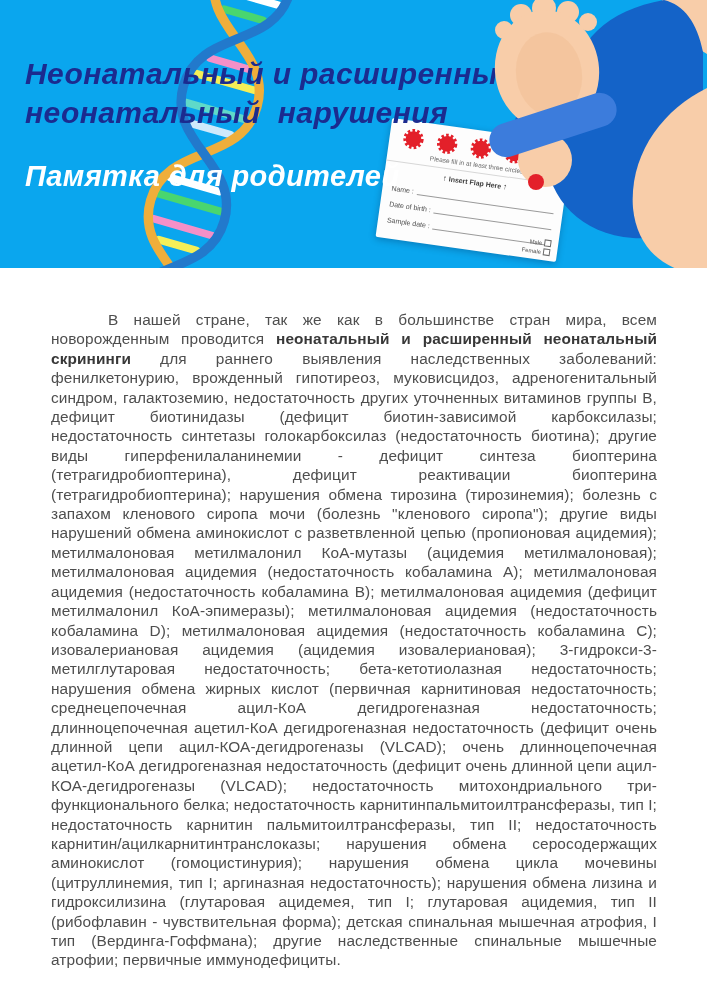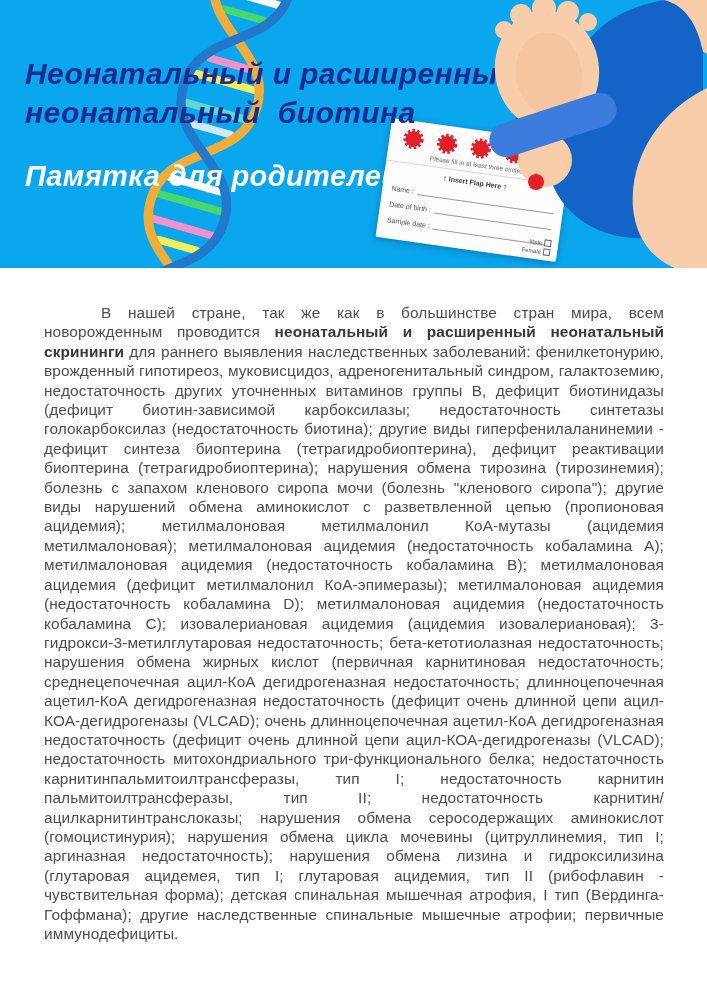--- a/index.html
+++ b/index.html
@@ -44,21 +44,21 @@
   .field .fline{flex:1;border-bottom:1px solid #9a9a9a;height:9px;margin-left:3px;}
   .gender{
     position:absolute;right:7px;bottom:5px;font-size:5.8px;color:#4f4f4f;
     display:flex;flex-direction:column;gap:2px;align-items:flex-end;
   }
   .g-row{display:flex;align-items:center;gap:2px;}
   .g-box{width:5px;height:5px;border:1px solid #6a6a6a;background:#fff;}
   
   .content{padding:31px 39px 0 40px;}
   .content p{
-    margin:4px;text-align:justify;text-indent:57px;
+    margin:11px;text-align:justify;text-indent:57px;
     font-size:15.4px;line-height:19.4px;color:#4e4e4e;letter-spacing:.1px;
   }
   .content b{color:#383838;font-weight:700;}
 </style>
 </head>
 <body>
 
 <div class="page">
 
   <div class="banner">
@@ -81,21 +81,21 @@
         <line x1="135" y1="444" x2="65" y2="444" stroke="#ffffff"></line>
         <line x1="69" y1="528" x2="131" y2="528" stroke="#49d66f"></line>
         <line x1="60" y1="552" x2="140" y2="552" stroke="#f590c8"></line>
         <line x1="66" y1="586" x2="134" y2="586" stroke="#f5ef57"></line>
       </g>
 
       <path d="M55,0 C55,70 145,70 145,140 C145,210 55,210 55,280 C55,350 145,350 145,420 C145,490 55,490 55,560 C55,630 145,630 145,700" fill="none" stroke="#efae3b" stroke-width="11" stroke-linecap="round"></path>
       <path d="M145,0 C145,70 55,70 55,140 C55,210 145,210 145,280 C145,350 55,350 55,420 C55,490 145,490 145,560 C145,630 55,630 55,700" fill="none" stroke="#2279cc" stroke-width="11" stroke-linecap="round"></path>
     </svg>
 
-    <div class="banner-title"><span>Неонатальный и расширенный</span><br><span>неонатальный  биотина</span></div>
+    <div class="banner-title"><span>Неонатальный и расширенный</span><br><span>неонатальный  нарушения</span></div>
     <div class="banner-subtitle">Памятка для родителей</div>
 
     <div class="card">
       <div class="spots">
         <svg class="spot" viewBox="0 0 26 26">
             <circle cx="13" cy="13" r="8.5" fill="#e3202a" stroke="#e3202a" stroke-width="5" stroke-dasharray="2.5 2.2"></circle>
           </svg>
         <svg class="spot" viewBox="0 0 26 26">
             <circle cx="13" cy="13" r="8.5" fill="#e3202a" stroke="#e3202a" stroke-width="5" stroke-dasharray="2.5 2.2"></circle>
           </svg>

